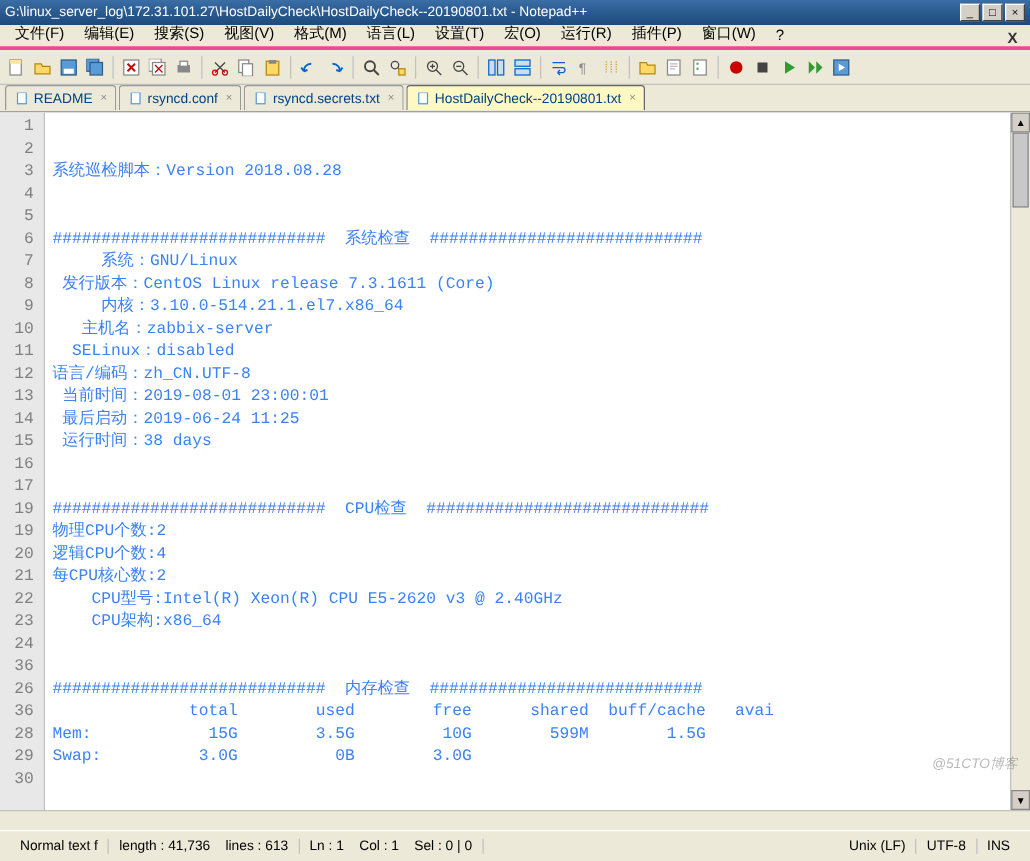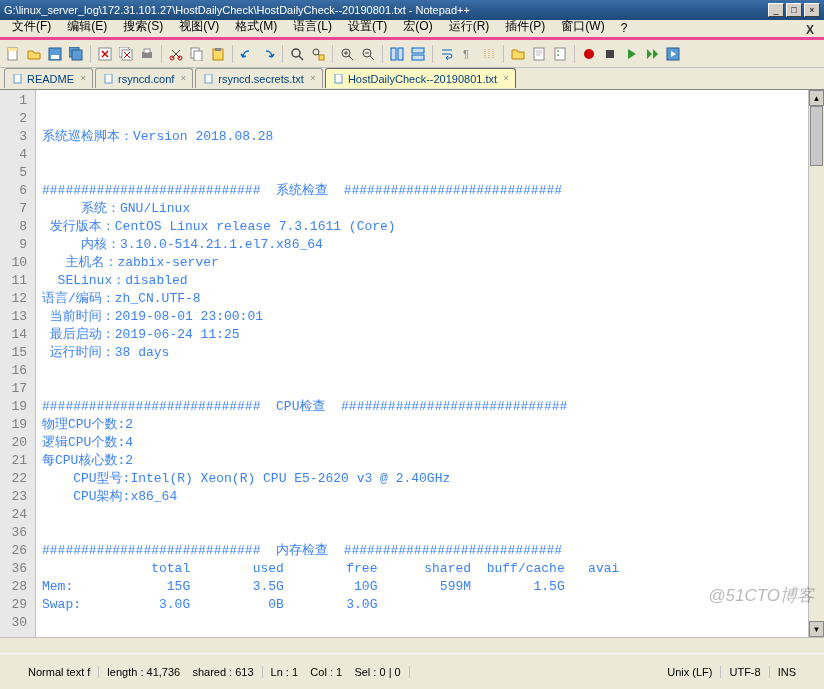--- a/index.html
+++ b/index.html
@@ -163,40 +163,40 @@
       display: flex; align-items: center; justify-content: center;
     }
     .vscroll-btn.up { top: 0; }
     .vscroll-btn.down { bottom: 0; }
     .hscroll {
       height: 16px;
       background: #ece9d8;
       border-top: 1px solid #c0c0c0;
     }
     .statusbar {
-      height: 36px;
+      height: 25px;
       background: #ece9d8;
       border-top: 1px solid #fff;
       display: flex;
       align-items: center;
       font-size: 11px;
-      padding: 0 20px;
+      padding: 0 8px;
       text-align: center;
     }
     .status-cell {
       padding: 0 8px;
       border-right: 1px solid #c0c0c0;
       white-space: nowrap;
     }
     .status-cell:last-child { border-right: none; }
     .watermark {
       position: absolute;
       right: 10px;
       bottom: 30px;
-      font-size: 17px;
+      font-size: 11px;
       color: rgba(80,80,80,0.4);
       font-style: italic;
       pointer-events: none;
     }
     svg { display: block; }
   </style>
 </head>
 <body>
 
 <div class="titlebar">
@@ -515,21 +515,21 @@
 </div>
 
 <div class="hscroll"></div>
 
 <div class="statusbar">
   <div class="status-cell">Normal text f</div>
   <div class="status-cell">
     <span>length :</span>
     <span>41,736</span>
     &nbsp;&nbsp;
-    <span>shared :</span>
+    <span>lines :</span>
     <span>613</span>
   </div>
   <div class="status-cell">
     <span>Ln :</span>
     <span>1</span>
     &nbsp;&nbsp;
     <span>Col :</span>
     <span>1</span>
     &nbsp;&nbsp;
     <span>Sel :</span>

